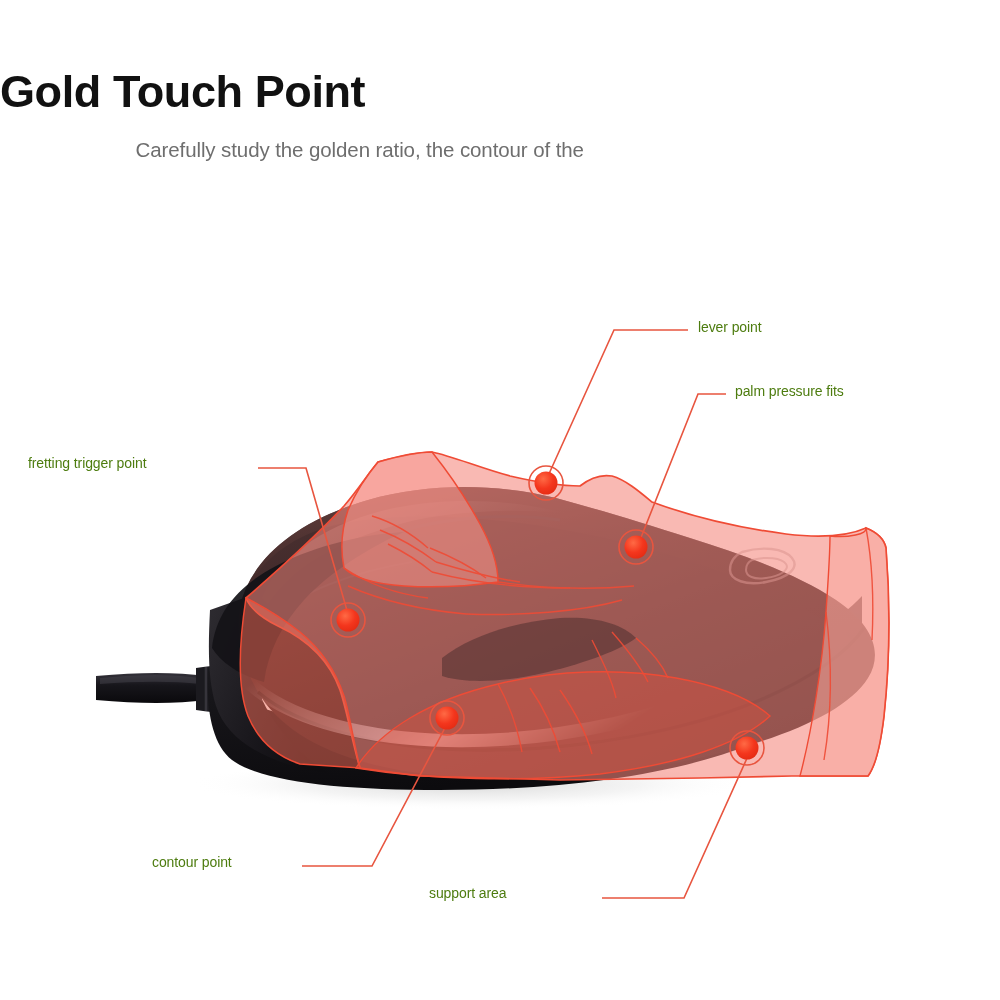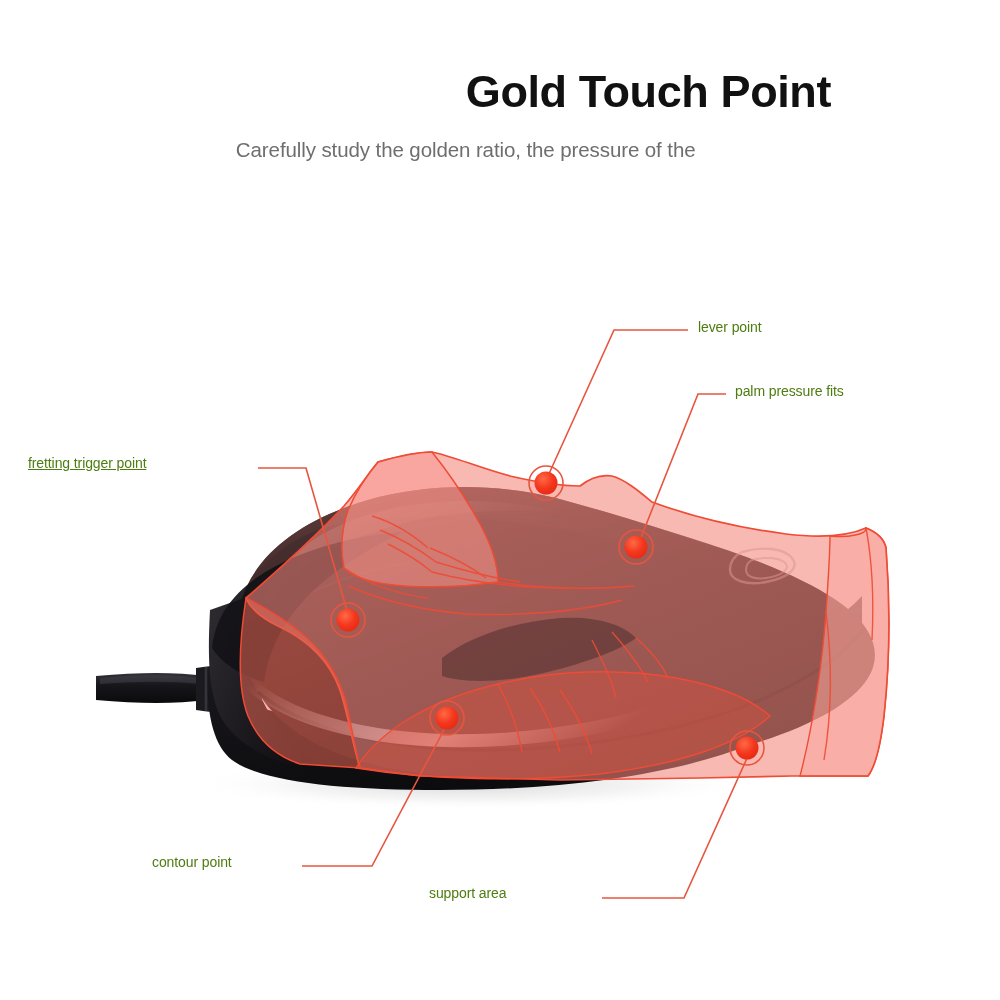--- a/index.html
+++ b/index.html
@@ -20,21 +20,21 @@
     position: absolute;
     inset: 0;
     background: #ffffff;
   }
 
   
   .header {
     position: absolute;
     top: 0; left: 0;
     width: 831px;
-    text-align: right;
+    text-align: left;
     padding-top: 68px;
   }
   .title {
     font-size: 45px;
     font-weight: 700;
     color: #111111;
     letter-spacing: -0.4px;
     line-height: 1.05;
     margin: 0;
   }
@@ -63,35 +63,35 @@
     position: absolute;
     font-size: 14px;
     font-weight: 400;
     color: #4d7c0f;
     white-space: nowrap;
     letter-spacing: -0.1px;
     line-height: 1;
     text-align: center;
   }
 
-  #lbl-fretting      { left: 28px;  top: 456px; text-decoration: underline; }
+  #lbl-fretting      { left: 28px;  top: 456px; }
   #lbl-lever         { left: 698px; top: 320px; }
   #lbl-palm          { left: 735px; top: 384px; }
   #lbl-control       { left: 152px; top: 855px; }
   #lbl-support       { left: 429px; top: 886px; }
 </style>
 </head>
 <body>
 
 <div id="page">
 
   <div class="header">
     <h1 class="title">Gold Touch Point</h1>
     <div class="subtitle">
-      <span class="sub-line">Carefully study the golden ratio, the pressure of the</span>
+      <span class="sub-line">Carefully study the golden ratio, the contour of the</span>
     </div>
   </div>
 
   <div class="stage">
     <svg width="1000" height="1000" viewBox="0 0 1000 1000" xmlns="http://www.w3.org/2000/svg">
       <defs>
 
         <linearGradient id="gShellTop" x1="0.12" y1="0.1" x2="0.85" y2="0.95">
           <stop offset="0%" stop-color="#4a3030"></stop>
           <stop offset="22%" stop-color="#3a2526"></stop>

